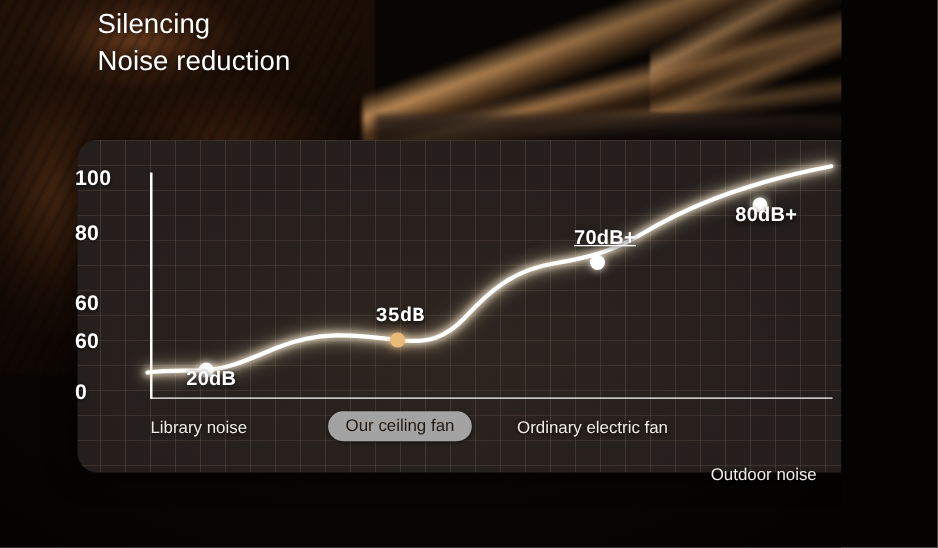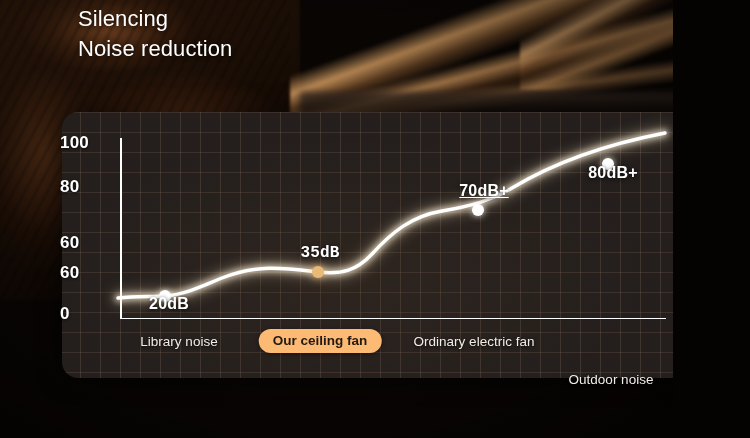--- a/index.html
+++ b/index.html
@@ -120,23 +120,23 @@
     letter-spacing:.2px;
   }
 
   
   .xlabel{
     position:absolute;color:#f0ece8;font-size:13.5px;font-weight:400;
     white-space:nowrap;transform:translateX(-50%);
     text-shadow:0 1px 3px rgba(0,0,0,.8);
   }
   .xlabel.pill{
-    background:#fdba74;color:#221a12;
+    background:#a3a3a3;color:#221a12;
     border-radius:13px;padding:4px 14px 5px 14px;
-    font-weight:700;text-shadow:none;
+    font-weight:400;text-shadow:none;
     box-shadow:0 1px 4px rgba(0,0,0,.45);
   }
 </style>
 </head>
 <body>
 
 <div id="stage">
 
   <div class="bg-base"></div>
   <div class="bg-wood-left"></div>
@@ -194,18 +194,18 @@
   <div class="dot dot-white" style="left:165px;top:296px;"></div>
   <div class="dot dot-gold" style="left:318px;top:272px;"></div>
   <div class="dot dot-white" style="left:478px;top:210px;"></div>
   <div class="dot dot-white" style="left:608px;top:164px;"></div>
 
   <div class="dlabel" style="left:169px;top:268px;margin-top:27px;">20dB</div>
   <div class="dlabel" style="left:320px;top:244px;font-family:Liberation Mono, monospace;">35dB</div>
   <div class="dlabel" style="left:484px;top:182px;text-decoration:underline;">70dB+</div>
   <div class="dlabel" style="left:613px;top:136px;margin-top:28px;">80dB+</div>
 
-  <div class="xlabel" style="left:159px;top:334px;margin-left:20px;">Library noise</div>
+  <div class="xlabel" style="left:159px;top:334px;">Library noise</div>
   <div class="xlabel pill" style="left:320px;top:329px;">Our ceiling fan</div>
   <div class="xlabel" style="left:474px;top:334px;">Ordinary electric fan</div>
   <div class="xlabel" style="left:611px;top:334px;margin-top:38px;">Outdoor noise</div>
 
 </div>
 
 </body></html>

